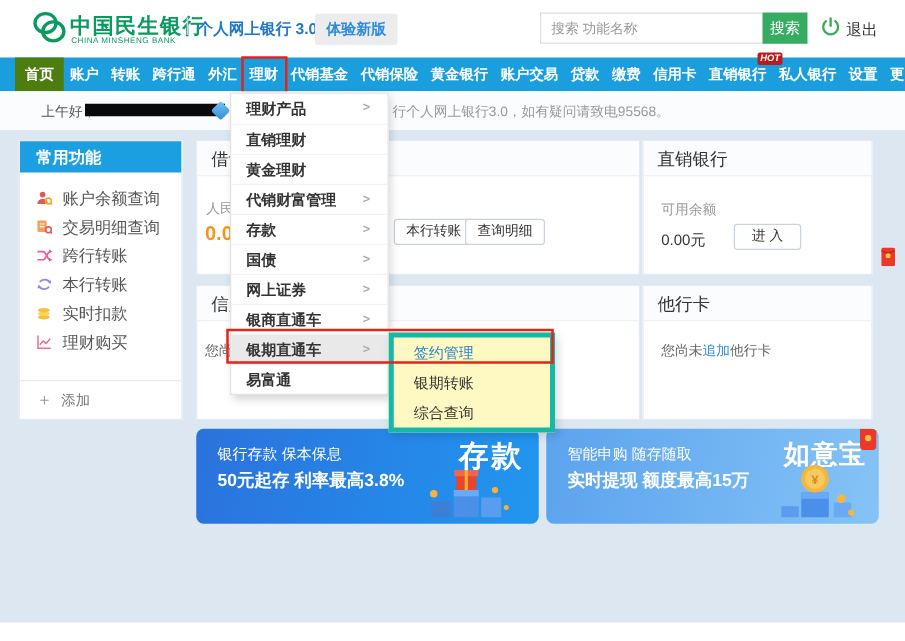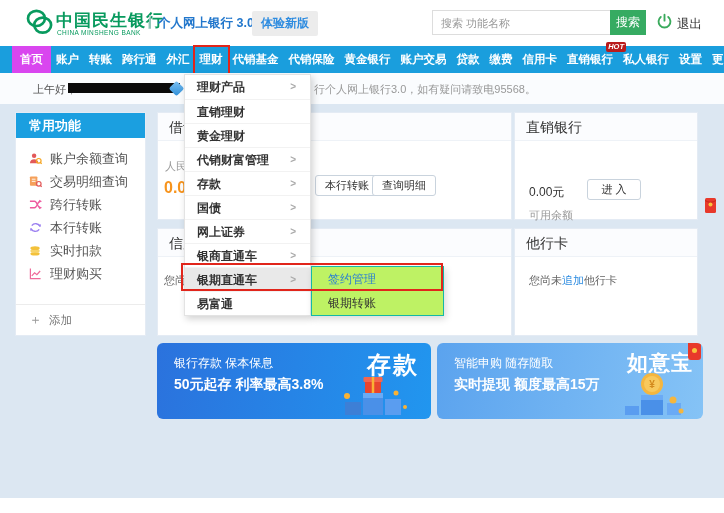--- a/index.html
+++ b/index.html
@@ -17,21 +17,21 @@
   .trynew { position:absolute; left:252px; top:11px; padding:4px 9px; background:#ececec; color:#2e8ce0; font-size:12px; font-weight:bold; border-radius:2px; cursor:pointer; }
   .search-box { position:absolute; left:432px; top:10px; width:178px; height:25px; border:1px solid #ddd; border-right:none; font-size:11px; color:#333; padding:0 8px; outline:none; }
   .search-box::placeholder { color:#999; }
   .search-btn { position:absolute; left:610px; top:10px; width:36px; height:25px; background:#36ab62; color:#fff; font-size:12px; border:none; cursor:pointer; }
   .power { position:absolute; left:656px; top:13px; }
   .logout { position:absolute; left:677px; top:16px; font-size:12.5px; color:#333; cursor:pointer; }
 
   
   .nav { position:absolute; left:0; top:46px; width:724px; height:27px; background:#1a9edd; display:flex; align-items:stretch; padding-left:12px; }
   .ni { position:relative; display:flex; align-items:center; padding:0 5px; color:#fff; font-size:11.5px; font-weight:bold; cursor:pointer; white-space:nowrap; }
-  .ni.active { background:#d946ef; padding:0 8px; }
+  .ni.active { background:#4d7c0f; padding:0 8px; }
   .ni.boxed::after { content:""; position:absolute; left:-2px; right:-2px; top:-1px; bottom:-2px; border:2px solid #e1251b; pointer-events:none; }
   .hotbadge { position:absolute; top:-4px; right:-8px; background:#b91c1c; color:#fff; font-size:7.5px; font-weight:bold; line-height:10px; padding:0 2px; border-radius:2px; }
 
   
   .greet { position:absolute; left:0; top:73px; width:724px; height:31px; background:#fafcfe; }
   .greet-prefix { position:absolute; left:33px; top:9px; font-size:11px; color:#555; }
   .redacted { position:absolute; left:68px; top:10px; width:112px; height:10px; background:#0a0a0a; }
   .diamond { position:absolute; left:171px; top:10px; width:11px; height:11px; transform:rotate(45deg); background:linear-gradient(135deg,#7cc0f2,#2e8fd8); border-radius:2px; }
   .greet-suffix { position:absolute; left:314px; top:9px; font-size:11px; color:#999; }
 
@@ -78,21 +78,21 @@
   .bill { position:absolute; right:18px; bottom:0; }
   .corner-badge { position:absolute; right:2px; top:0; width:13px; height:17px; background:#e8392b; border-radius:0 0 3px 3px; }
   .corner-badge i { position:absolute; left:4px; top:5px; width:5px; height:5px; border-radius:50%; background:#f9c33c; }
 
   
   .dmenu { position:absolute; left:184px; top:74px; width:127px; background:#fff; border:1px solid #e3e3e3; box-shadow:2px 3px 7px rgba(0,0,0,.18); z-index:20;font-weight:bold; }
   .mi { position:relative; height:24px; line-height:24px; padding-left:12px; font-size:12px; color:#333; cursor:pointer; border-top:1px solid #f2f2f2; }
   .mi:first-child { border-top:none; }
   .mi .arr { position:absolute; right:14px; top:0; color:#aaa; font-size:10px; }
   .mi.hov { background:#e9e9e9; }
-  .smenu { position:absolute; left:311px; top:266px; width:133px; background:#bef264; border:1px solid #14b8a6; box-shadow:2px 3px 7px rgba(0,0,0,.15); z-index:20; }
+  .smenu { position:absolute; left:311px; top:266px; width:133px; background:#fef9c3; border:4px solid #14b8a6; box-shadow:2px 3px 7px rgba(0,0,0,.15); z-index:20; }
   .smi { height:24px; line-height:24px; padding-left:16px; font-size:12px; color:#333; cursor:pointer; }
   .smi.sel { color:#2e82d0; }
   .redbox { position:absolute; border:2px solid #e1251b; background:transparent; z-index:30; pointer-events:none; }
   .rb-menu { left:181px; top:263px; width:262px; height:28px; }
 </style>
 </head>
 <body>
 
 <div id="stage">
 
@@ -216,21 +216,21 @@
   <div class="card debit">
     <div class="card-hd">借记卡</div>
     <span class="muted" style="left:7px; top:46px;">人民币</span>
     <span class="amount" style="left:6px; top:66px;">0.00</span>
     <button class="wbtn" style="left:157px; top:62px;">本行转账</button>
     <button class="wbtn" style="left:214px; top:62px;">查询明细</button>
   </div>
 
   <div class="card direct">
     <div class="card-hd">直销银行</div>
-    <span class="muted" style="left:14px; top:47px;margin-top:48px;">可用余额</span>
+    <span class="muted" style="left:14px; top:47px;">可用余额</span>
     <span class="val" style="left:14px; top:71px;">0.00元</span>
     <button class="wbtn" style="left:72px; top:66px; width:54px;">进 入</button>
   </div>
 
   <div class="card credit">
     <div class="card-hd">信用卡</div>
     <span class="notice" style="left:6px; top:44px;">您尚未</span>
   </div>
 
   <div class="card other">
@@ -296,17 +296,18 @@
     <div class="mi"><span>国债</span><span class="arr">&gt;</span></div>
     <div class="mi"><span>网上证券</span><span class="arr">&gt;</span></div>
     <div class="mi"><span>银商直通车</span><span class="arr">&gt;</span></div>
     <div class="mi hov"><span>银期直通车</span><span class="arr">&gt;</span></div>
     <div class="mi"><span>易富通</span></div>
   </div>
 
   <div class="smenu">
     <div class="smi sel">签约管理</div>
     <div class="smi">银期转账</div>
+    <div class="smi">综合查询</div>
   </div>
 
   <div class="redbox rb-menu"></div>
 
 </div>
 
 </body></html>

